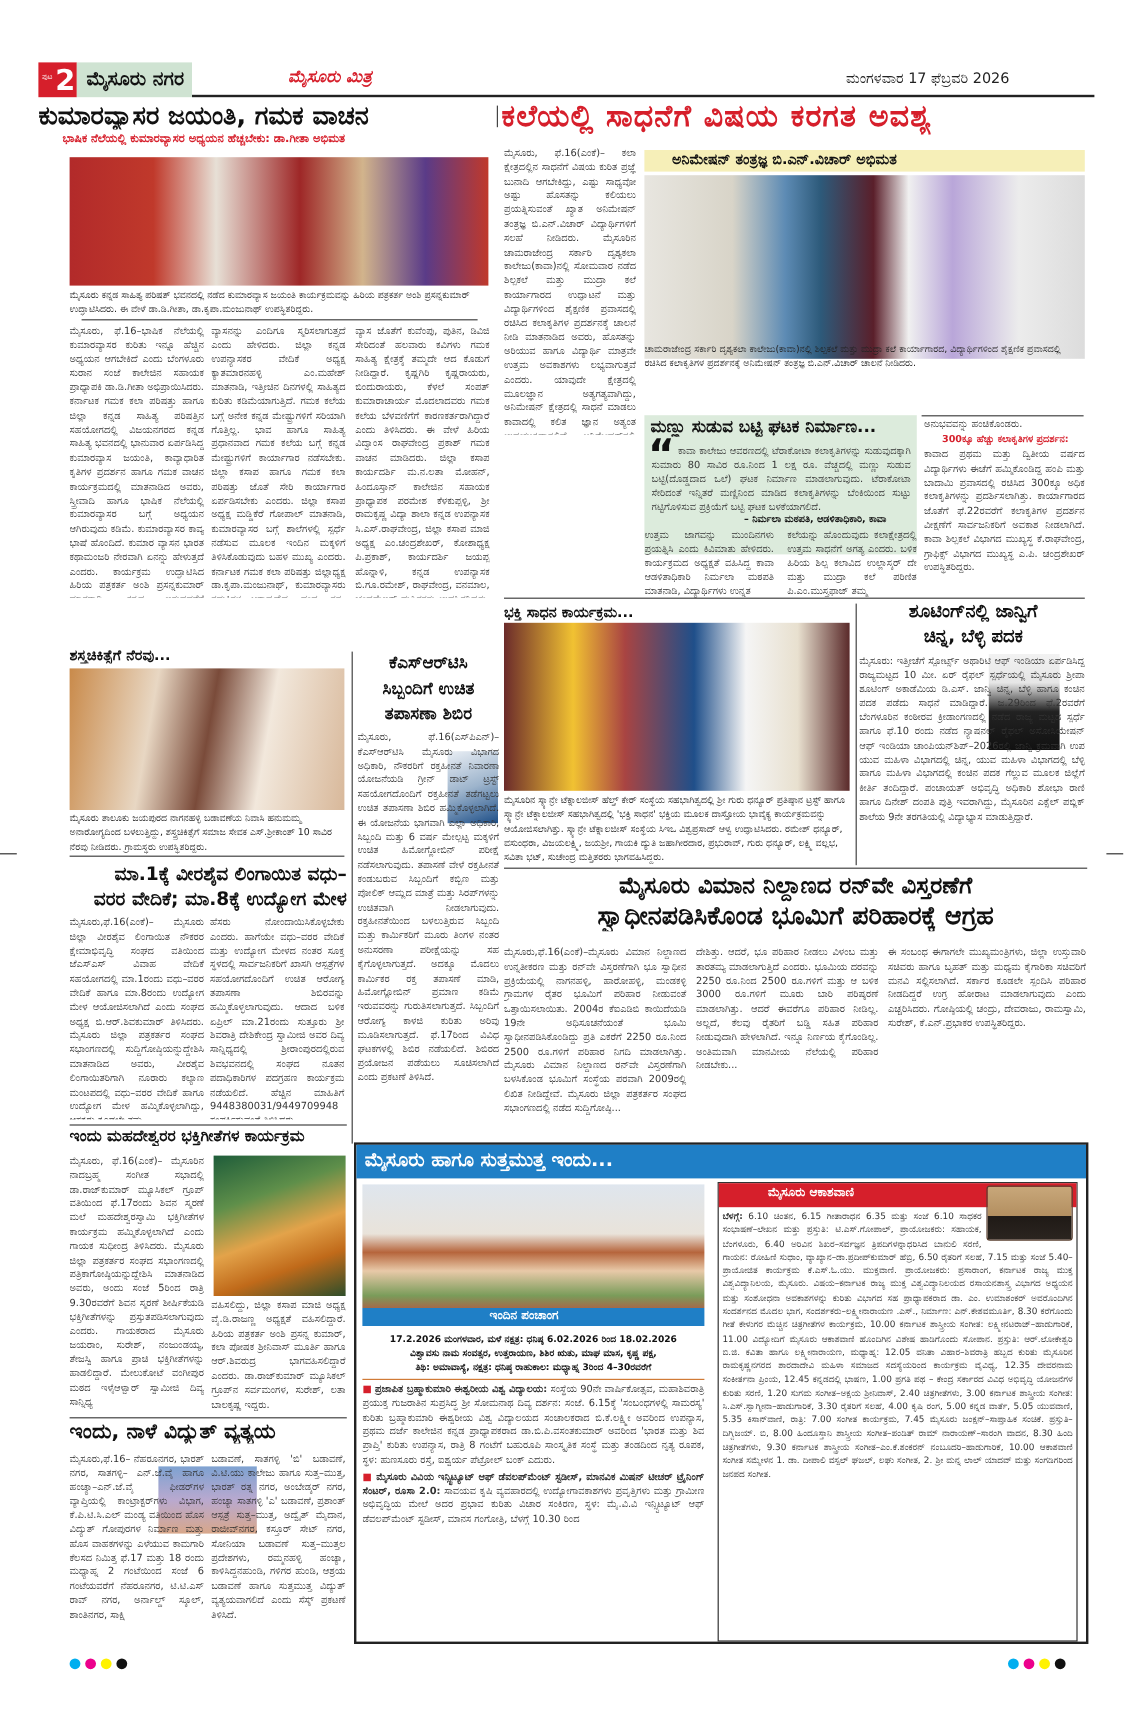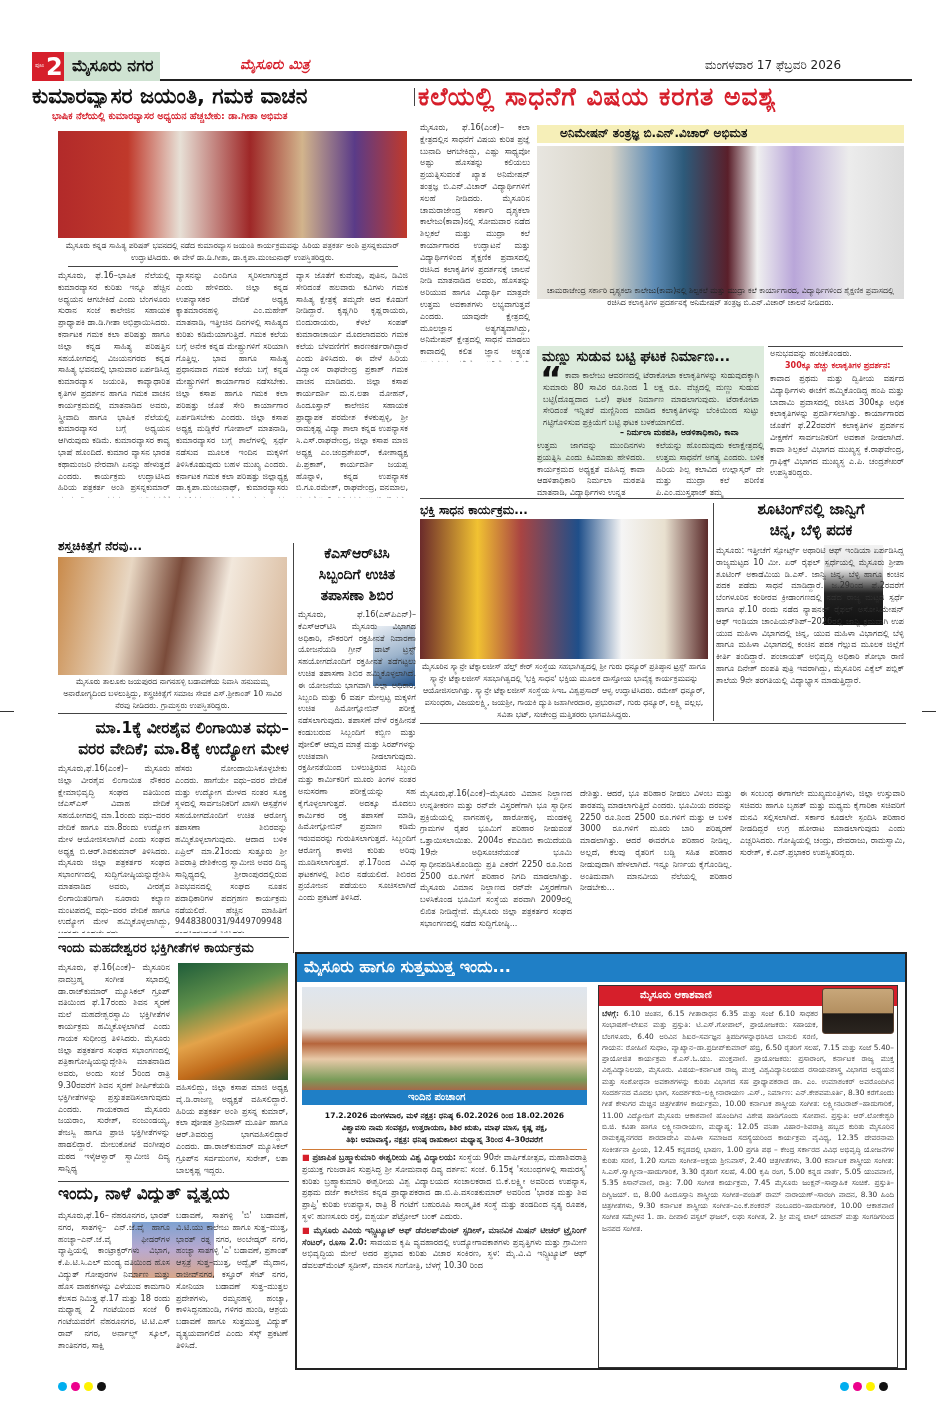--- a/index.html
+++ b/index.html
@@ -3,21 +3,21 @@
 <meta charset="utf-8">
 <style>
   * { box-sizing: border-box; margin: 0; padding: 0; }
   html, body { width: 945px; height: 1424px; background: #fff; overflow: hidden; }
   body { font-family: "DejaVu Sans", sans-serif; color: #222; position: relative; }
   .abs { position: absolute; }
   .txt { font-size: 8.2px; line-height: 11.8px; color: #333; text-align: justify; overflow: hidden; }
   .photo { background: linear-gradient(135deg,#b98a6a,#7a4c3a 40%,#d9c4a8 70%,#5e3b2e); overflow:hidden; }
   .hl { font-weight: bold; color: #111; overflow: hidden; white-space: nowrap; }
   .rule { background: #444; }
-  .cap { font-size: 7.8px; line-height: 12px; text-align: center; color: #222; overflow: hidden; }
+  .cap { font-size: 7.8px; line-height: 12px; color: #222; overflow: hidden; }
   .cmyk span { display:inline-block; width:9px; height:9px; border-radius:50%; margin-right:4px; }
 </style>
 </head>
 <body>
 
 <div class="abs" style="left:32px;top:52px;width:32px;height:29px;background:#d61f2b;color:#fff;">
   <span style="position:absolute;left:3px;top:9px;font-size:6px;">ಪುಟ</span>
   <span style="position:absolute;left:14px;top:1px;font-size:24px;font-weight:bold;">2</span>
 </div>
 <div class="abs" style="left:64px;top:52px;width:96px;height:29px;background:#cfe3d2;"></div>
@@ -85,20 +85,22 @@
 <div class="abs" style="left:58px;top:718px;width:231px;text-align:right;font-weight:bold;font-size:15.5px;line-height:21px;color:#111;white-space:nowrap;">
   <div>ಮಾ.1ಕ್ಕೆ ವೀರಶೈವ ಲಿಂಗಾಯಿತ ವಧು–</div>
   <div>ವರರ ವೇದಿಕೆ; ಮಾ.8ಕ್ಕೆ ಉದ್ಯೋಗ ಮೇಳ</div>
 </div>
 <div class="abs txt" style="left:58px;top:763px;width:112px;height:170px;">ಮೈಸೂರು,ಫೆ.16(ಎಂಕೆ)– ಮೈಸೂರು ಜಿಲ್ಲಾ ವೀರಶೈವ ಲಿಂಗಾಯಿತ ನೌಕರರ ಕ್ಷೇಮಾಭಿವೃದ್ಧಿ ಸಂಘದ ವತಿಯಿಂದ ಜೆಎಸ್‌ಎಸ್ ವಿವಾಹ ವೇದಿಕೆ ಸಹಯೋಗದಲ್ಲಿ ಮಾ.1ರಂದು ವಧು–ವರರ ವೇದಿಕೆ ಹಾಗೂ ಮಾ.8ರಂದು ಉದ್ಯೋಗ ಮೇಳ ಆಯೋಜಿಸಲಾಗಿದೆ ಎಂದು ಸಂಘದ ಅಧ್ಯಕ್ಷ ಬಿ.ಆರ್.ಶಿವಕುಮಾರ್ ತಿಳಿಸಿದರು. ಮೈಸೂರು ಜಿಲ್ಲಾ ಪತ್ರಕರ್ತರ ಸಂಘದ ಸಭಾಂಗಣದಲ್ಲಿ ಸುದ್ದಿಗೋಷ್ಠಿಯನ್ನುದ್ದೇಶಿಸಿ ಮಾತನಾಡಿದ ಅವರು, ವೀರಶೈವ ಲಿಂಗಾಯಿತರಿಗಾಗಿ ನೂರಾರು ಕಲ್ಯಾಣ ಮಂಟಪದಲ್ಲಿ ವಧು–ವರರ ವೇದಿಕೆ ಹಾಗೂ ಉದ್ಯೋಗ ಮೇಳ ಹಮ್ಮಿಕೊಳ್ಳಲಾಗಿದ್ದು, ಆಸಕ್ತರು ಕೂಡಲೇ ತಮ್ಮ</div>
 <div class="abs txt" style="left:175px;top:763px;width:112px;height:170px;">ಹೆಸರು ನೋಂದಾಯಿಸಿಕೊಳ್ಳಬೇಕು ಎಂದರು. ಹಾಗೆಯೇ ವಧು–ವರರ ವೇದಿಕೆ ಮತ್ತು ಉದ್ಯೋಗ ಮೇಳದ ನಂತರ ಸೂಕ್ತ ಸ್ಥಳದಲ್ಲಿ ಸಾರ್ವಜನಿಕರಿಗೆ ಖಾಸಗಿ ಆಸ್ಪತ್ರೆಗಳ ಸಹಯೋಗದೊಂದಿಗೆ ಉಚಿತ ಆರೋಗ್ಯ ತಪಾಸಣಾ ಶಿಬಿರವನ್ನು ಹಮ್ಮಿಕೊಳ್ಳಲಾಗುವುದು. ಆದಾದ ಬಳಿಕ ಏಪ್ರಿಲ್ ಮಾ.21ರಂದು ಸುತ್ತೂರು ಶ್ರೀ ಶಿವರಾತ್ರಿ ದೇಶಿಕೇಂದ್ರ ಸ್ವಾಮೀಜಿ ಅವರ ದಿವ್ಯ ಸಾನ್ನಿಧ್ಯದಲ್ಲಿ ಶ್ರೀರಾಂಪುರದಲ್ಲಿರುವ ಶಿವಭವನದಲ್ಲಿ ಸಂಘದ ನೂತನ ಪದಾಧಿಕಾರಿಗಳ ಪದಗ್ರಹಣ ಕಾರ್ಯಕ್ರಮ ನಡೆಯಲಿದೆ. ಹೆಚ್ಚಿನ ಮಾಹಿತಿಗೆ 9448380031/9449709948 ಸಂಪರ್ಕಿಸುವಂತೆ ತಿಳಿಸಿದರು.</div>
 <div class="abs rule" style="left:58px;top:937px;width:231px;height:1px;"></div>
 
 <div class="abs rule" style="left:420px;top:723px;width:486px;height:1px;"></div>
 <div class="abs" style="left:420px;top:726px;width:486px;text-align:center;font-weight:bold;font-size:19px;line-height:25px;color:#111;white-space:nowrap;overflow:hidden;">
+  <div>ಮೈಸೂರು ವಿಮಾನ ನಿಲ್ದಾಣದ ರನ್‌ವೇ ವಿಸ್ತರಣೆಗೆ</div>
+  <div style="font-size:21px;">ಸ್ವಾಧೀನಪಡಿಸಿಕೊಂಡ ಭೂಮಿಗೆ ಪರಿಹಾರಕ್ಕೆ ಆಗ್ರಹ</div>
 </div>
 <div class="abs txt" style="left:420px;top:788px;width:152px;height:160px;">ಮೈಸೂರು,ಫೆ.16(ಎಂಕೆ)–ಮೈಸೂರು ವಿಮಾನ ನಿಲ್ದಾಣದ ಉನ್ನತೀಕರಣ ಮತ್ತು ರನ್‌ವೇ ವಿಸ್ತರಣೆಗಾಗಿ ಭೂ ಸ್ವಾಧೀನ ಪ್ರಕ್ರಿಯೆಯಲ್ಲಿ ನಾಗನಹಳ್ಳಿ, ಹಾರೋಹಳ್ಳಿ, ಮಂಡಕಳ್ಳಿ ಗ್ರಾಮಗಳ ರೈತರ ಭೂಮಿಗೆ ಪರಿಹಾರ ನೀಡುವಂತೆ ಒತ್ತಾಯಿಸಲಾಯಿತು. 2004ರ ಕೆಐಎಡಿಬಿ ಕಾಯಿದೆಯಡಿ 19ನೇ ಅಧಿಸೂಚನೆಯಂತೆ ಭೂಮಿ ಸ್ವಾಧೀನಪಡಿಸಿಕೊಂಡಿದ್ದು ಪ್ರತಿ ಎಕರೆಗೆ 2250 ರೂ.ನಿಂದ 2500 ರೂ.ಗಳಿಗೆ ಪರಿಹಾರ ನಿಗದಿ ಮಾಡಲಾಗಿತ್ತು. ಮೈಸೂರು ವಿಮಾನ ನಿಲ್ದಾಣದ ರನ್‌ವೇ ವಿಸ್ತರಣೆಗಾಗಿ ಬಳಸಿಕೊಂಡ ಭೂಮಿಗೆ ಸಂಸ್ಥೆಯ ಪರವಾಗಿ 2009ರಲ್ಲಿ ಲಿಖಿತ ನೀಡಿದ್ದೇವೆ. ಮೈಸೂರು ಜಿಲ್ಲಾ ಪತ್ರಕರ್ತರ ಸಂಘದ ಸಭಾಂಗಣದಲ್ಲಿ ನಡೆದ ಸುದ್ದಿಗೋಷ್ಠಿ...</div>
 <div class="abs txt" style="left:580px;top:788px;width:152px;height:160px;">ದೇಶಿತ್ತು. ಆದರೆ, ಭೂ ಪರಿಹಾರ ನೀಡಲು ವಿಳಂಬ ಮತ್ತು ತಾರತಮ್ಯ ಮಾಡಲಾಗುತ್ತಿದೆ ಎಂದರು. ಭೂಮಿಯ ದರವನ್ನು 2250 ರೂ.ನಿಂದ 2500 ರೂ.ಗಳಿಗೆ ಮತ್ತು ಆ ಬಳಿಕ 3000 ರೂ.ಗಳಿಗೆ ಮೂರು ಬಾರಿ ಪರಿಷ್ಕರಣೆ ಮಾಡಲಾಗಿತ್ತು. ಆದರೆ ಈವರೆಗೂ ಪರಿಹಾರ ನೀಡಿಲ್ಲ. ಅಲ್ಲದೆ, ಕೆಲವು ರೈತರಿಗೆ ಬಡ್ಡಿ ಸಹಿತ ಪರಿಹಾರ ನೀಡುವುದಾಗಿ ಹೇಳಲಾಗಿದೆ. ಇನ್ನೂ ನಿರ್ಣಯ ಕೈಗೊಂಡಿಲ್ಲ. ಅಂತಿಮವಾಗಿ ಮಾನವೀಯ ನೆಲೆಯಲ್ಲಿ ಪರಿಹಾರ ನೀಡಬೇಕು...</div>
 <div class="abs txt" style="left:740px;top:788px;width:165px;height:160px;">ಈ ಸಂಬಂಧ ಈಗಾಗಲೇ ಮುಖ್ಯಮಂತ್ರಿಗಳು, ಜಿಲ್ಲಾ ಉಸ್ತುವಾರಿ ಸಚಿವರು ಹಾಗೂ ಬೃಹತ್ ಮತ್ತು ಮಧ್ಯಮ ಕೈಗಾರಿಕಾ ಸಚಿವರಿಗೆ ಮನವಿ ಸಲ್ಲಿಸಲಾಗಿದೆ. ಸರ್ಕಾರ ಕೂಡಲೇ ಸ್ಪಂದಿಸಿ ಪರಿಹಾರ ನೀಡದಿದ್ದರೆ ಉಗ್ರ ಹೋರಾಟ ಮಾಡಲಾಗುವುದು ಎಂದು ಎಚ್ಚರಿಸಿದರು. ಗೋಷ್ಠಿಯಲ್ಲಿ ಚಂದ್ರು, ದೇವರಾಜು, ರಾಮಸ್ವಾಮಿ, ಸುರೇಶ್, ಕೆ.ಎನ್.ಪ್ರಭಾಕರ ಉಪಸ್ಥಿತರಿದ್ದರು.</div>
 
 <div class="abs hl" style="left:58px;top:940px;width:231px;font-size:13px;">ಇಂದು ಮಹದೇಶ್ವರರ ಭಕ್ತಿಗೀತೆಗಳ ಕಾರ್ಯಕ್ರಮ</div>
 <div class="abs txt" style="left:58px;top:962px;width:112px;height:216px;">ಮೈಸೂರು, ಫೆ.16(ಎಂಕೆ)– ಮೈಸೂರಿನ ನಾದಬ್ರಹ್ಮ ಸಂಗೀತ ಸಭಾದಲ್ಲಿ ಡಾ.ರಾಜ್‌ಕುಮಾರ್ ಮ್ಯೂಸಿಕಲ್ ಗ್ರೂಪ್ ವತಿಯಿಂದ ಫೆ.17ರಂದು ಶಿವನ ಸ್ಮರಣೆ ಮಲೆ ಮಹದೇಶ್ವರಸ್ವಾಮಿ ಭಕ್ತಿಗೀತೆಗಳ ಕಾರ್ಯಕ್ರಮ ಹಮ್ಮಿಕೊಳ್ಳಲಾಗಿದೆ ಎಂದು ಗಾಯಕ ಸುಧೀಂದ್ರ ತಿಳಿಸಿದರು. ಮೈಸೂರು ಜಿಲ್ಲಾ ಪತ್ರಕರ್ತರ ಸಂಘದ ಸಭಾಂಗಣದಲ್ಲಿ ಪತ್ರಿಕಾಗೋಷ್ಠಿಯನ್ನುದ್ದೇಶಿಸಿ ಮಾತನಾಡಿದ ಅವರು, ಅಂದು ಸಂಜೆ 5ರಿಂದ ರಾತ್ರಿ 9.30ರವರೆಗೆ ಶಿವನ ಸ್ಮರಣೆ ಶೀರ್ಷಿಕೆಯಡಿ ಭಕ್ತಿಗೀತೆಗಳನ್ನು ಪ್ರಸ್ತುತಪಡಿಸಲಾಗುವುದು ಎಂದರು. ಗಾಯಕರಾದ ಮೈಸೂರು ಜಯರಾಂ, ಸುರೇಶ್, ನಂಜುಂಡಯ್ಯ, ತೇಜಸ್ವಿ ಹಾಗೂ ಪ್ರಾಚಿ ಭಕ್ತಿಗೀತೆಗಳನ್ನು ಹಾಡಲಿದ್ದಾರೆ. ಮೇಲುಕೋಟೆ ವಂಗೀಪುರ ಮಠದ ಇಳೈಆಳ್ವಾರ್ ಸ್ವಾಮೀಜಿ ದಿವ್ಯ ಸಾನ್ನಿಧ್ಯ</div>
 <div class="abs photo" style="left:178px;top:963px;width:110px;height:117px;background:linear-gradient(160deg,#1f5d3a,#5f8f4a 30%,#e3a34a 55%,#c06a1a 75%,#2e4e2a);"></div>
 <div class="abs txt" style="left:176px;top:1082px;width:112px;height:96px;">ವಹಿಸಲಿದ್ದು, ಜಿಲ್ಲಾ ಕಸಾಪ ಮಾಜಿ ಅಧ್ಯಕ್ಷ ವೈ.ಡಿ.ರಾಜಣ್ಣ ಅಧ್ಯಕ್ಷತೆ ವಹಿಸಲಿದ್ದಾರೆ. ಹಿರಿಯ ಪತ್ರಕರ್ತ ಅಂಶಿ ಪ್ರಸನ್ನ ಕುಮಾರ್, ಕಲಾ ಪೋಷಕ ಶ್ರೀನಿವಾಸ್ ಮೂರ್ತಿ ಹಾಗೂ ಆರ್.ಶಿವರುದ್ರ ಭಾಗವಹಿಸಲಿದ್ದಾರೆ ಎಂದರು. ಡಾ.ರಾಜ್‌ಕುಮಾರ್ ಮ್ಯೂಸಿಕಲ್ ಗ್ರೂಪ್‌ನ ಸರ್ವಮಂಗಳ, ಸುರೇಶ್, ಲತಾ ಬಾಲಕೃಷ್ಣ ಇದ್ದರು.</div>
 

